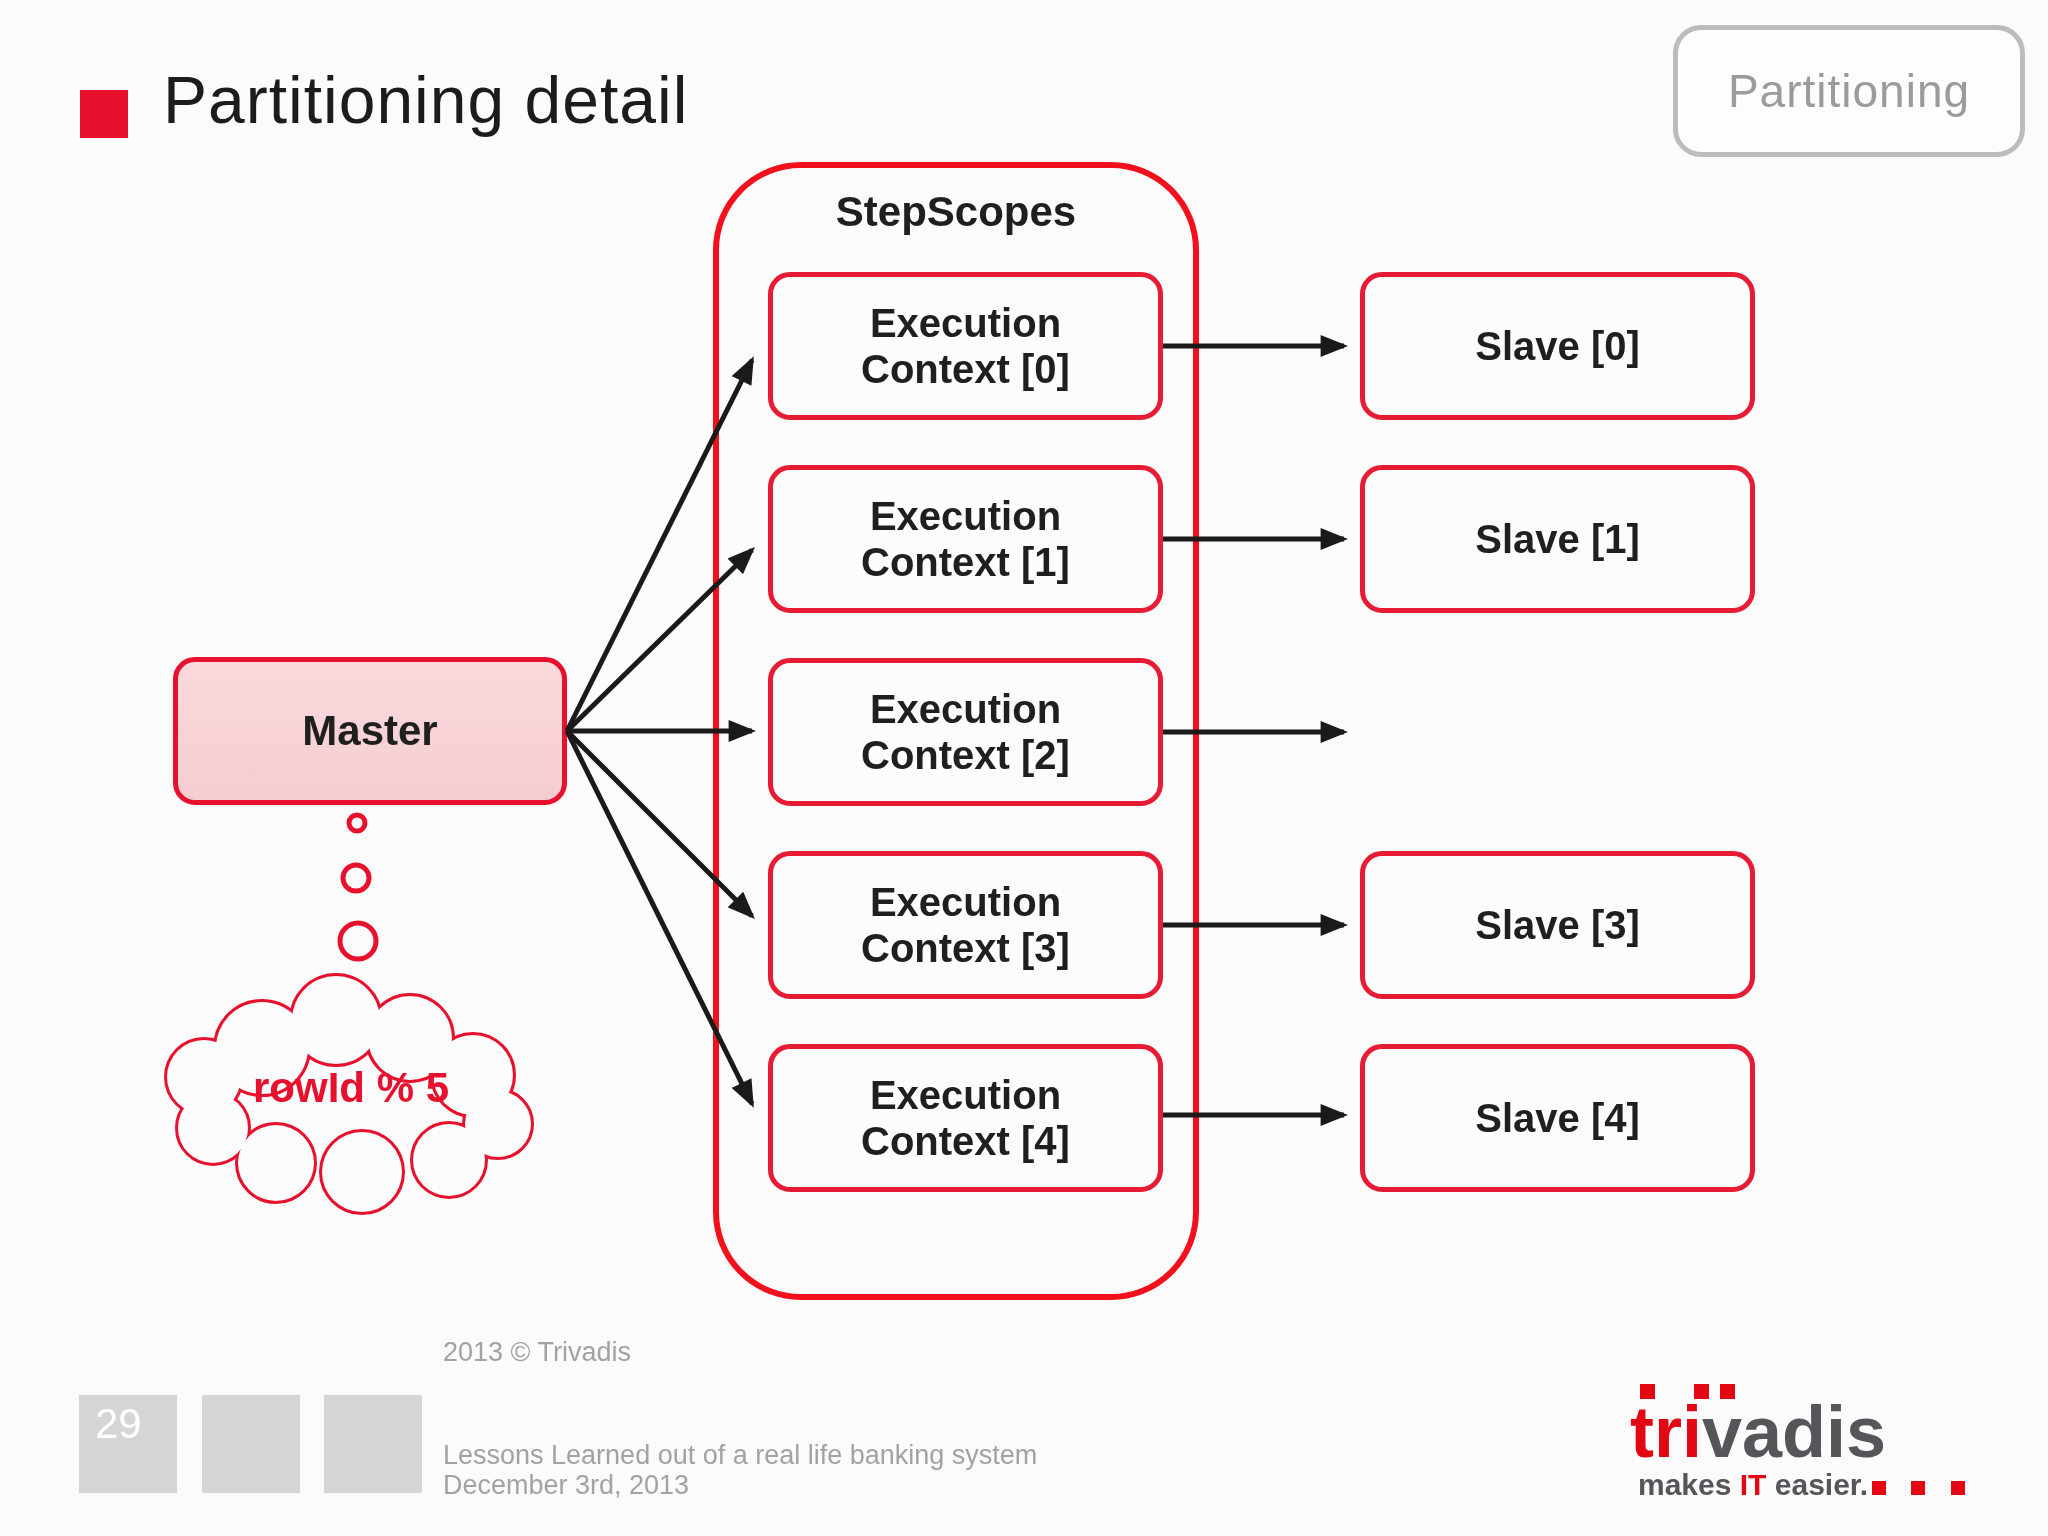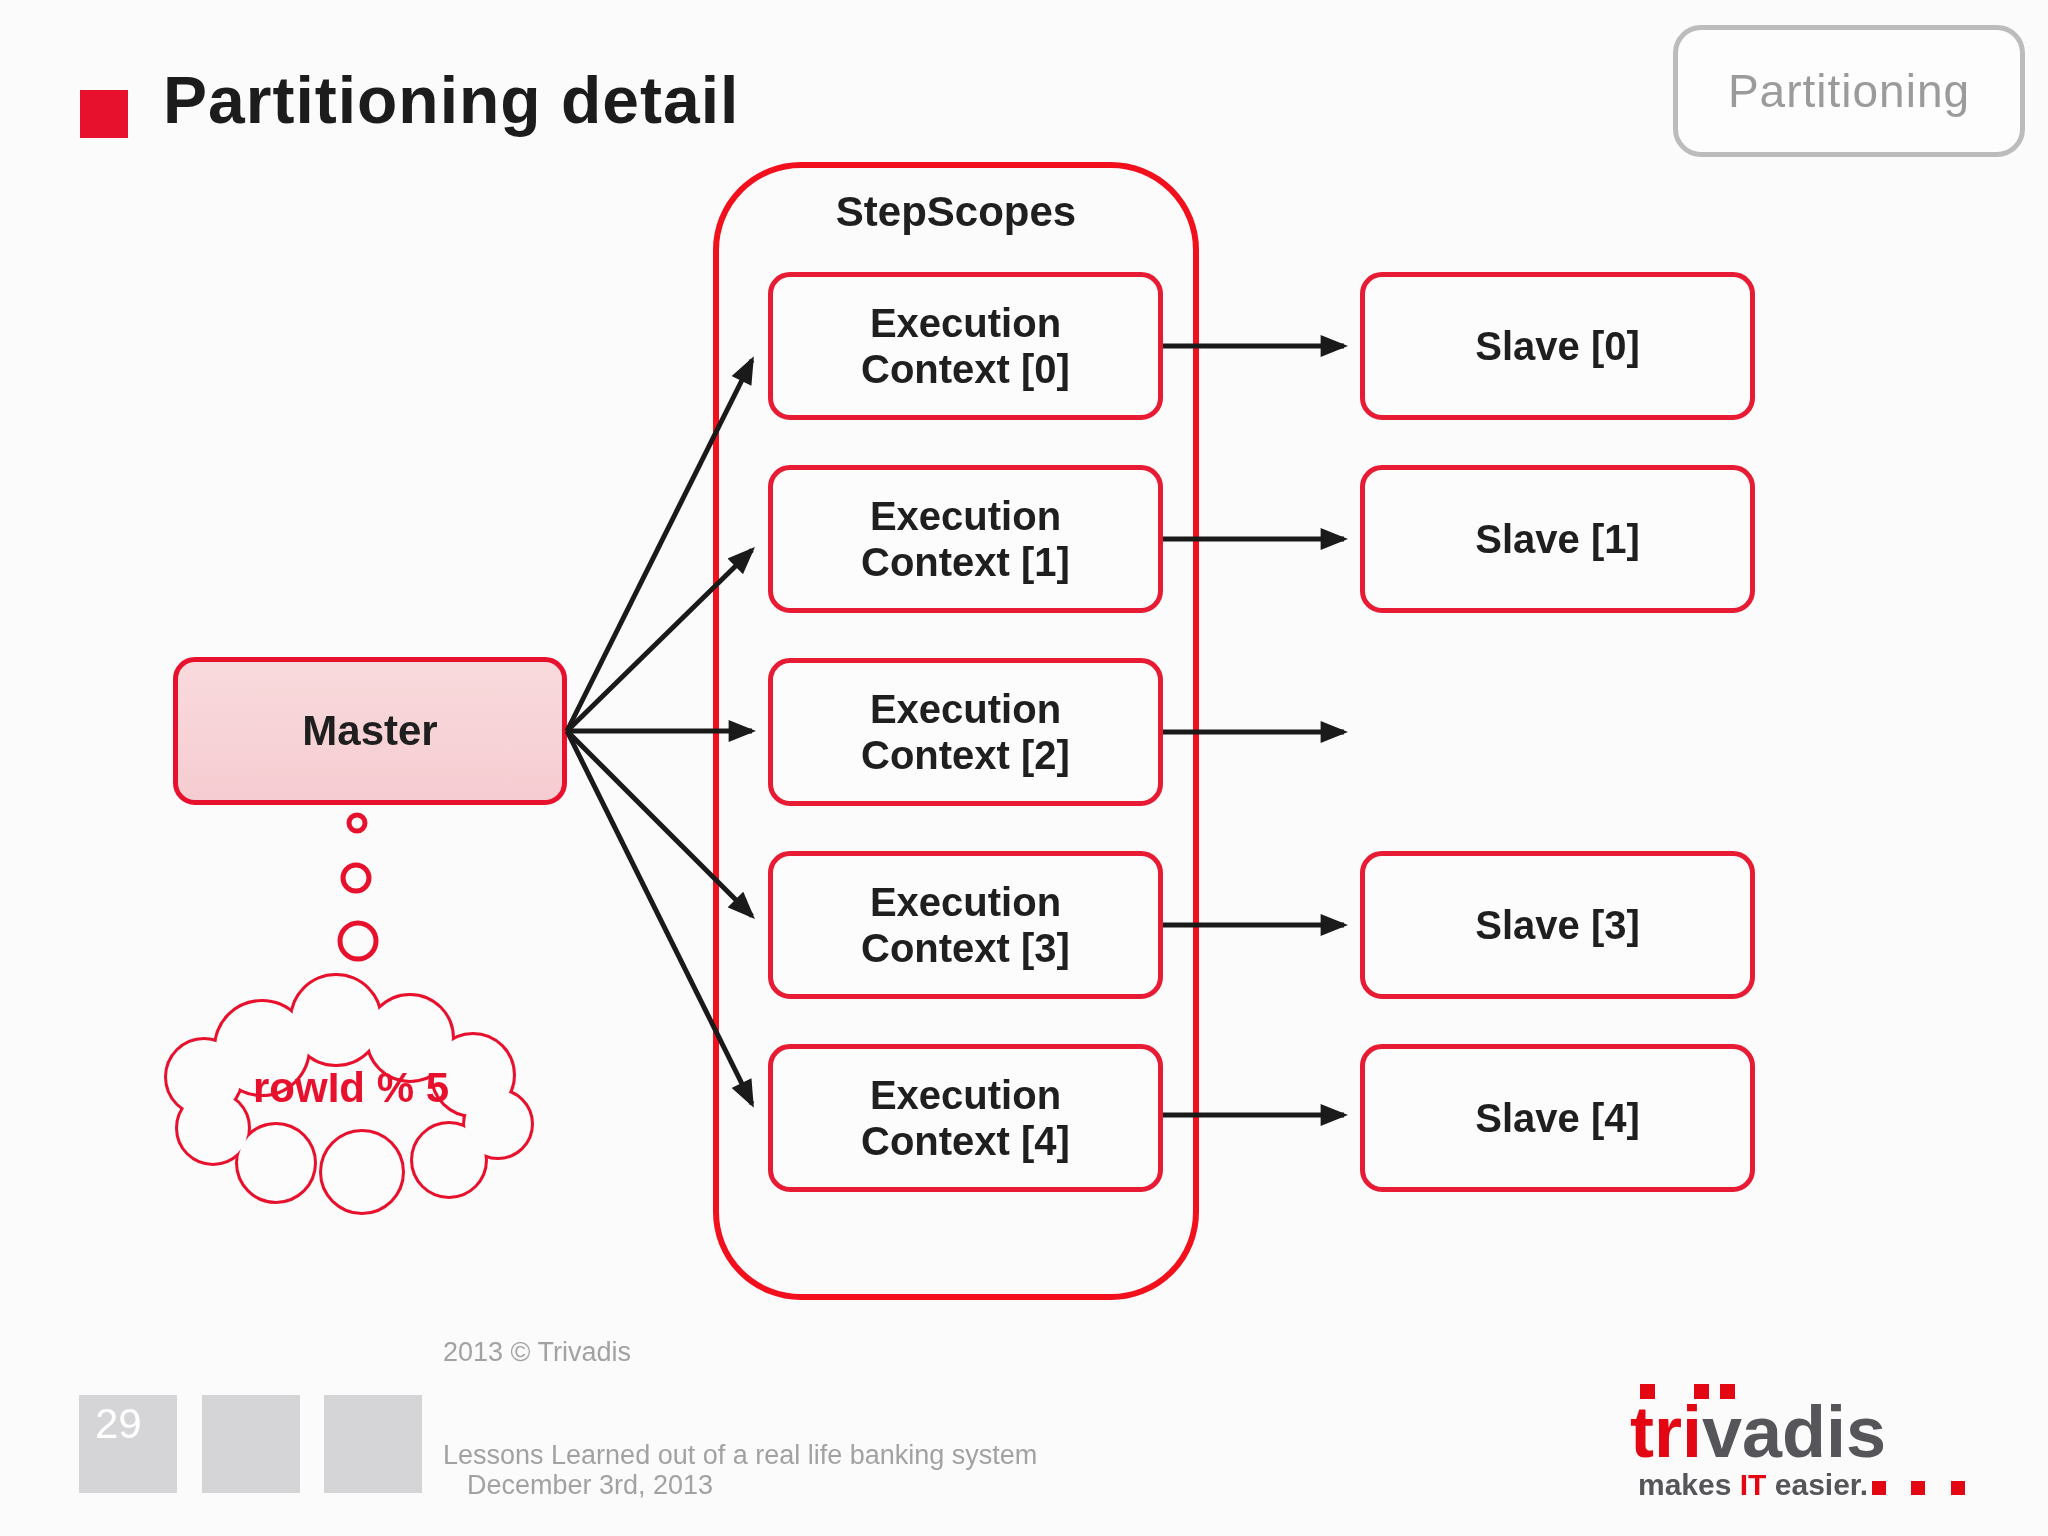--- a/index.html
+++ b/index.html
@@ -10,21 +10,21 @@
     overflow:hidden;
     font-family:"Liberation Sans","DejaVu Sans",sans-serif;
   }
   
   .title-bullet{
     position:absolute;left:80px;top:90px;width:48px;height:48px;
     background:#e8112d;
   }
   .page-title{
     position:absolute;left:163px;top:64px;
-    font-size:66px;line-height:1.1;color:#1c1c1c;letter-spacing:1px;font-weight:bold;
+    font-size:66px;line-height:1.1;color:#1c1c1c;letter-spacing:1px;
   }
   .corner-tag{
     position:absolute;left:1673px;top:25px;width:342px;height:122px;
     border:5px solid #bcbcbc;border-radius:28px;background:#fdfdfd;
     display:flex;align-items:center;justify-content:center;
     font-size:46px;color:#9b9b9b;letter-spacing:1px;
   }
   
   .stepscopes-container{
     position:absolute;left:713px;top:162px;width:486px;height:1138px;
@@ -64,21 +64,21 @@
   
   .footer-square{
     position:absolute;top:1395px;width:98px;height:98px;background:#d5d5d7;
   }
   .page-number{
     position:absolute;left:95px;top:1400px;font-size:42px;color:#ffffff;z-index:1;
   }
   .footer-line{position:absolute;left:443px;color:#a2a2a2;font-size:27px;}
   .f1{top:1337px;}
   .f2{top:1440px;}
-  .f3{top:1470px;margin-left:24px;}
+  .f3{top:1470px;}
   
   .logo-word{
     position:absolute;left:1630px;top:1396px;
     font-size:72px;font-weight:bold;letter-spacing:0;line-height:1;
   }
   .logo-tri{color:#e30613;}
   .logo-vadis{color:#56565a;}
   .logo-dot{position:absolute;top:1384px;width:15px;height:15px;background:#e30613;}
   .ld1{left:1640px;} .ld2{left:1694px;} .ld3{left:1720px;}
   .logo-tagline{

